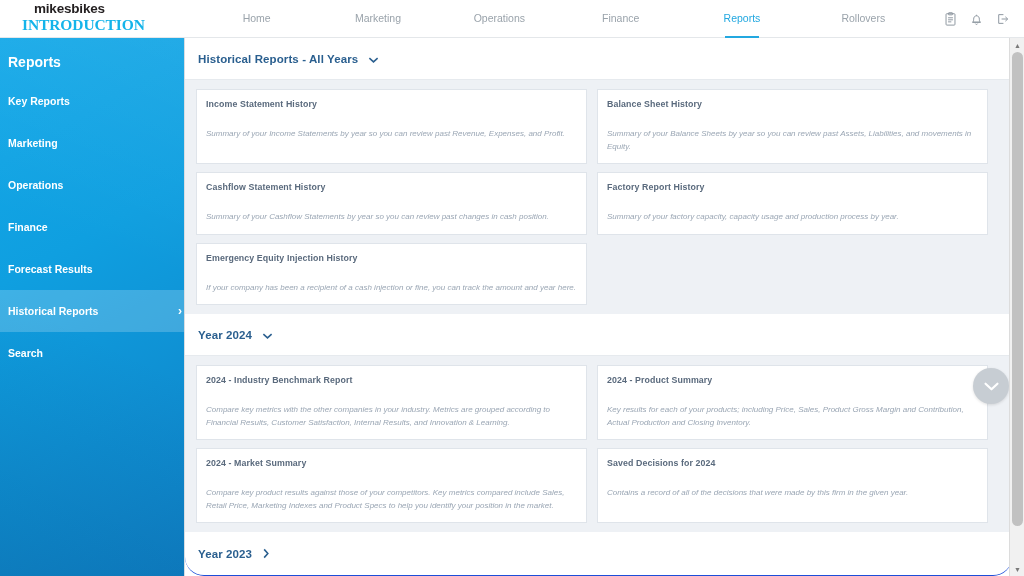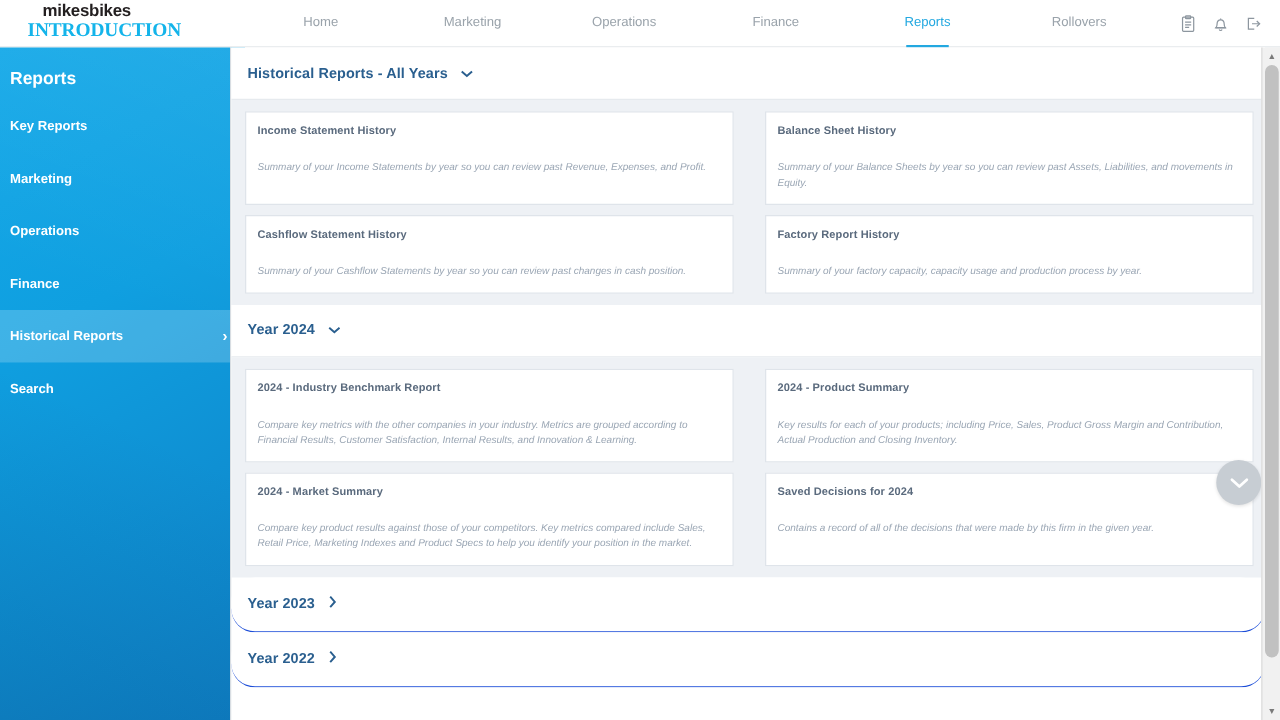--- a/index.html
+++ b/index.html
@@ -77,21 +77,21 @@
   .section-head {
     height: 42px; display: flex; align-items: center; padding-left: 13px;
     background: #ffffff; border-bottom: 1px solid #e6eaee; cursor: pointer;
   }
   .section-head .st {
     font-size: 11.5px; font-weight: bold; color: #2a5f8f; letter-spacing: 0.1px;
   }
   .section-head .caret { margin-left: 10px; display: block; }
 
   .panel { background: #eef1f5; padding: 9px 9px 9px 11px; }
-  .grid { display: flex; flex-wrap: wrap; gap: 8px 10px; justify-content: space-between; }
+  .grid { display: flex; flex-wrap: wrap; gap: 8px 10px; }
   .card {
     width: 391px; min-height: 59px; background: #ffffff;
     border: 1px solid #dfe4ea; padding: 9px 10px 10px 9px; cursor: pointer;
   }
   .card-title {
     font-size: 8.8px; font-weight: bold; color: #5a6a7d;
     margin-bottom: 4px; letter-spacing: 0.1px;
   }
   .card-desc {
     font-size: 8px; font-style: italic; color: #9aa6b4; line-height: 12.5px; margin-top: 19px;
@@ -175,20 +175,23 @@
     </div>
     <div class="side-item">
       <span class="lbl">Marketing</span>
     </div>
     <div class="side-item">
       <span class="lbl">Operations</span>
     </div>
     <div class="side-item">
       <span class="lbl">Finance</span>
     </div>
+    <div class="side-item">
+      <span class="lbl">Forecast Results</span>
+    </div>
     <div class="side-item active">
       <span class="lbl">Historical Reports</span>
       <span class="chev">›</span>
     </div>
     <div class="side-item">
       <span class="lbl">Search</span>
     </div>
   </div>
 
   <div class="content">
@@ -211,20 +214,24 @@
           <div class="card-title">Balance Sheet History</div>
           <div class="card-desc">Summary of your Balance Sheets by year so you can review past Assets, Liabilities, and movements in Equity.</div>
         </div>
         <div class="card cardrow2">
           <div class="card-title">Cashflow Statement History</div>
           <div class="card-desc">Summary of your Cashflow Statements by year so you can review past changes in cash position.</div>
         </div>
         <div class="card cardrow2">
           <div class="card-title">Factory Report History</div>
           <div class="card-desc">Summary of your factory capacity, capacity usage and production process by year.</div>
+        </div>
+        <div class="card cardrow2">
+          <div class="card-title">Emergency Equity Injection History</div>
+          <div class="card-desc">If your company has been a recipient of a cash injection or fine, you can track the amount and year here.</div>
         </div>
       </div>
     </div>
 
     <div class="section-head">
       <span class="st">Year 2024</span>
       <span class="caret">
         <svg width="11" height="8" viewBox="0 0 12 8" fill="none" stroke="#2a5f8f" stroke-width="1.7">
             <path d="M1.5 2l4.5 4 4.5-4"></path>
           </svg>

